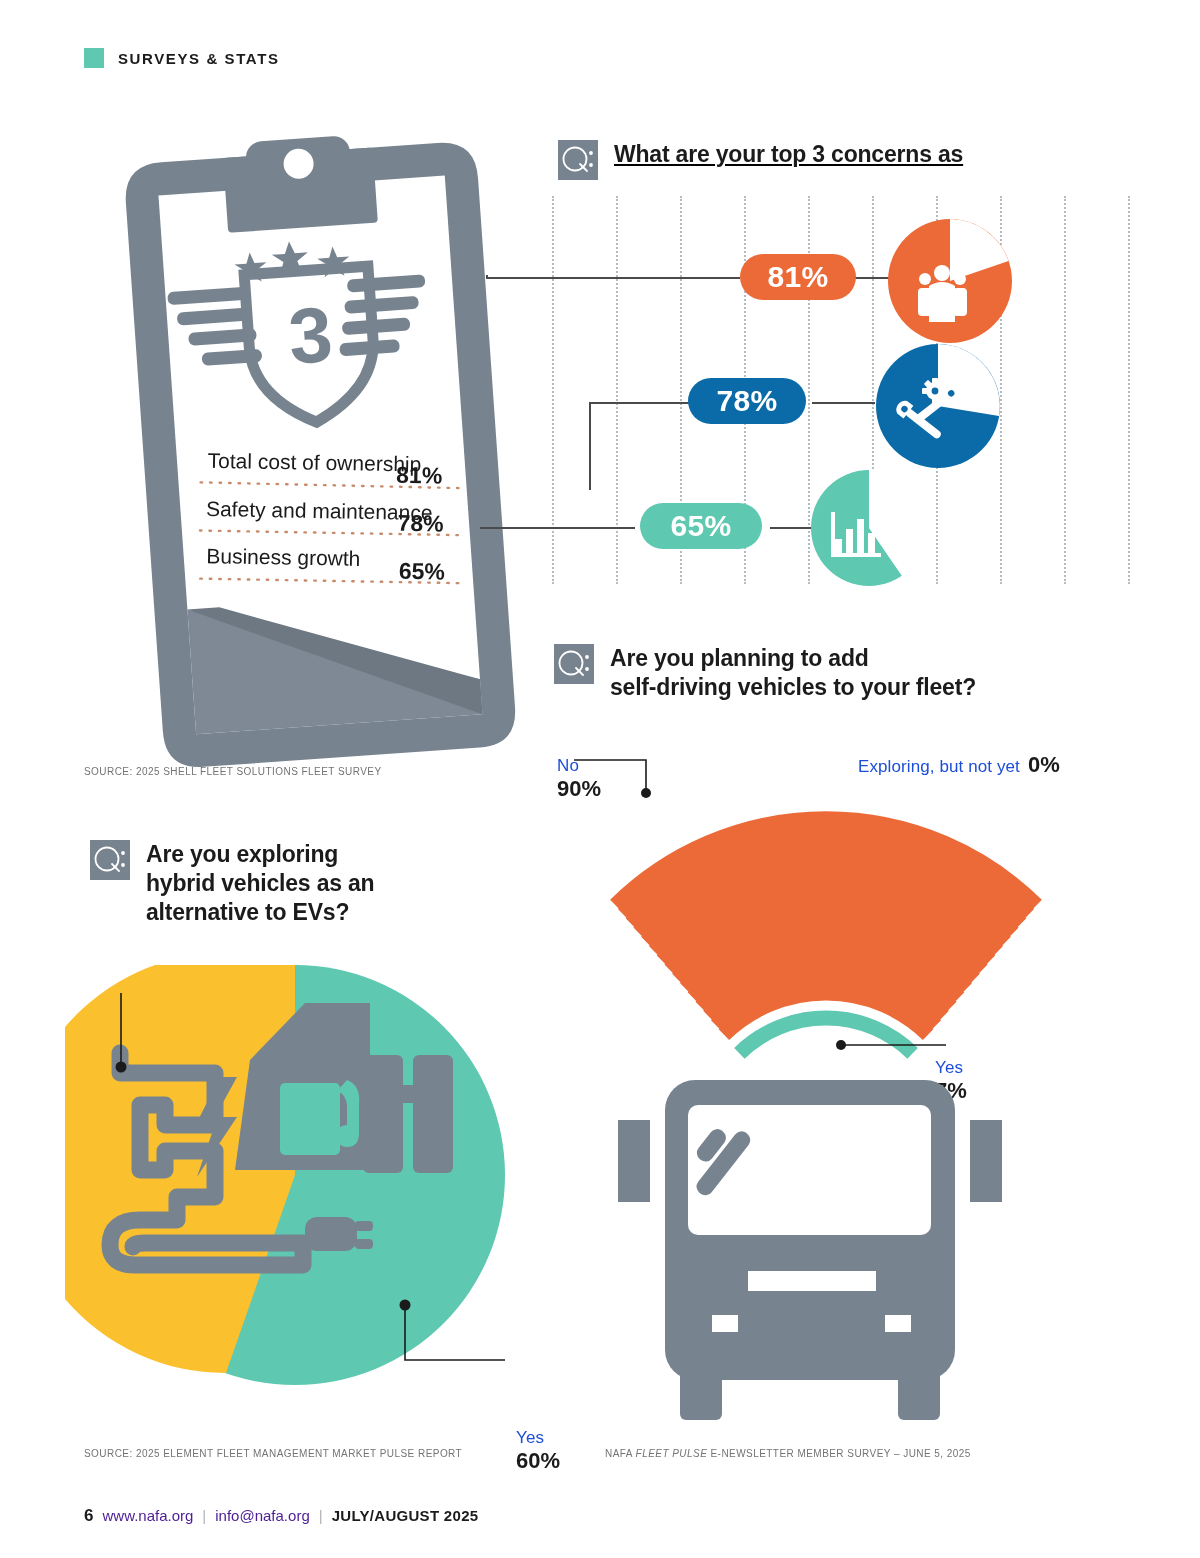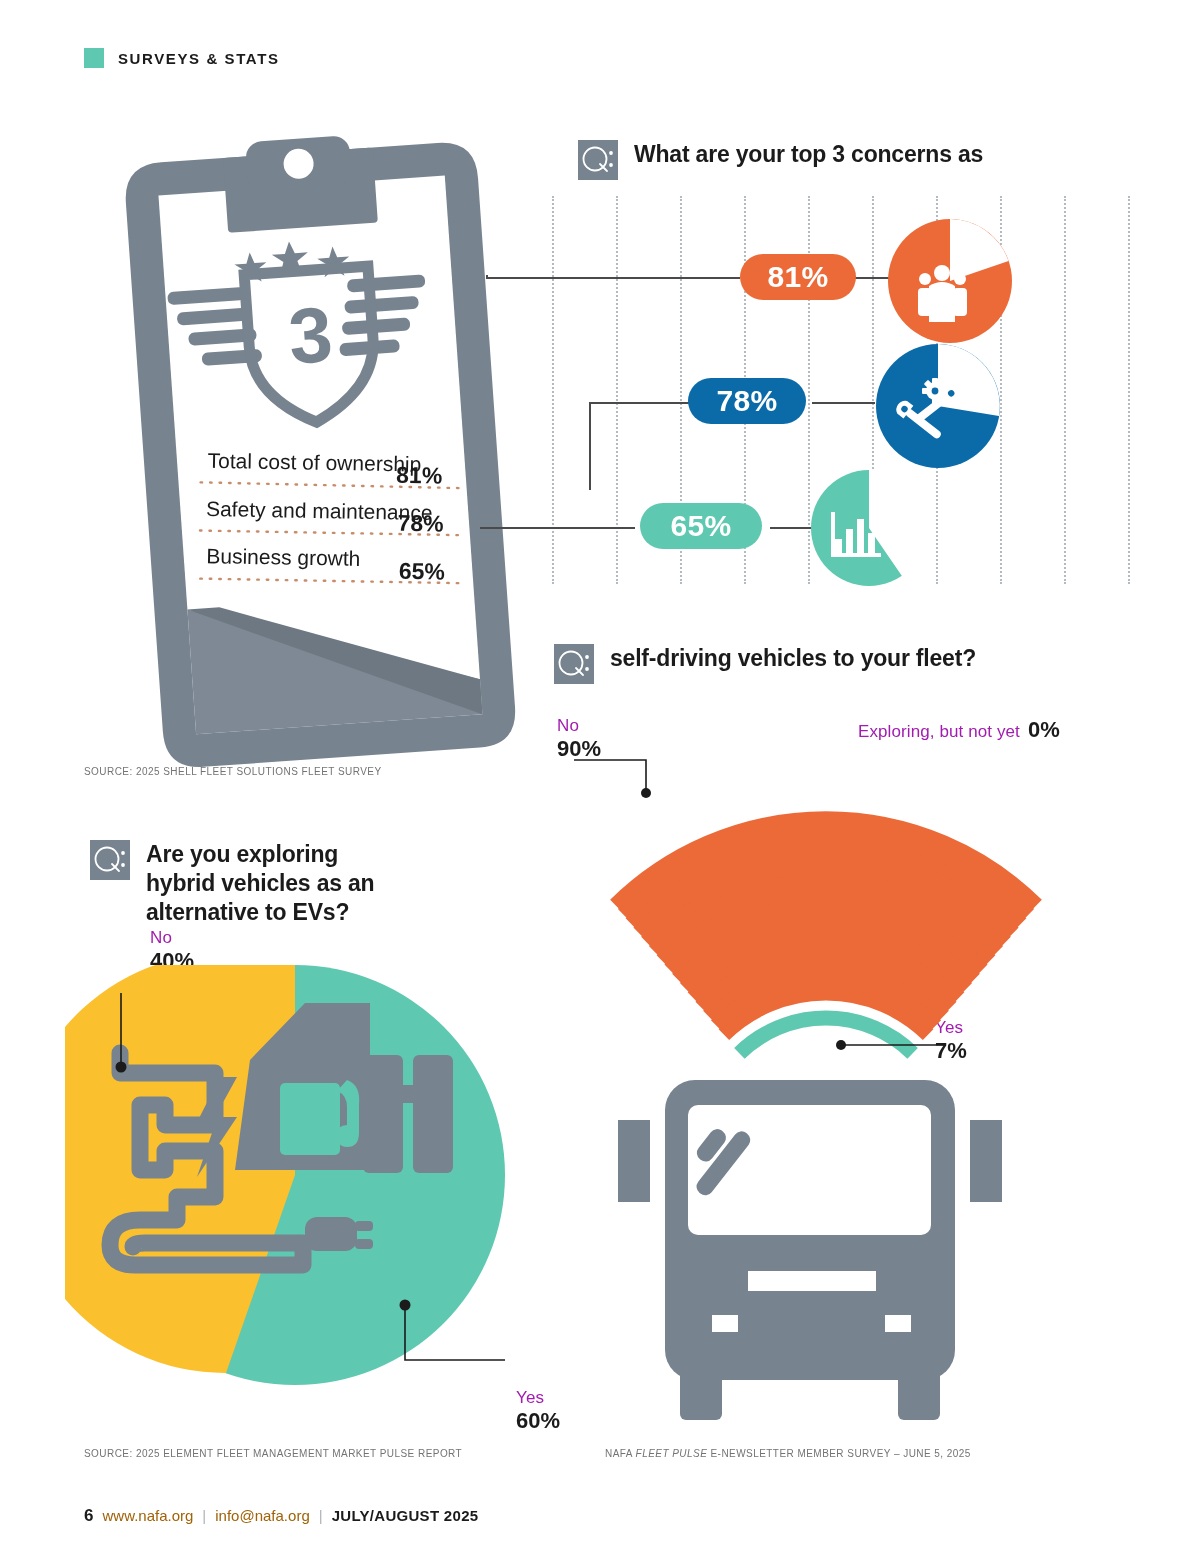--- a/index.html
+++ b/index.html
@@ -45,31 +45,31 @@
   .pill.orange { background:#EC6A38; }
   .pill.blue   { background:#0B6BA8; }
   .pill.teal   { background:#5FC8B0; }
 
   .pie { position:absolute; border-radius:50%; }
   .pie svg { display:block; }
 
   .src { position:absolute; font-size:10px; letter-spacing:.45px; color:#737373;text-align:center; }
 
   
-  .lbl-small { font-size:17px; color:#a21caf; letter-spacing:.1px; }
+  .lbl-small { font-size:17px; color:#1d4ed8; letter-spacing:.1px;margin-top:40px; }
   .lbl-big   { font-size:22px; font-weight:bold; color:#1b1b1b; }
 
   
   #hybrid-pie { position:absolute; left:65px; top:965px; width:460px; height:420px; }
 
   
   #footer { position:absolute; left:84px; top:1506px; display:flex; align-items:baseline; gap:9px;
             font-size:15px; }
   #footer .pg { font-weight:bold; font-size:17px; color:#1b1b1b; }
-  #footer .muted { color:#a16207; }
+  #footer .muted { color:#4c1d95; }
   #footer .sep { color:#b0b4b8; }
   #footer .issue { font-weight:bold; color:#1b1b1b; letter-spacing:.3px; }
 
   .abs { position:absolute; }
 </style>
 </head>
 <body>
 
 <div class="page">
 
@@ -127,21 +127,21 @@
           <text x="335" y="358" transform="rotate(5 335 358)">81%</text>
           <text x="333" y="406" transform="rotate(5 333 406)">78%</text>
           <text x="331" y="454" transform="rotate(5 331 454)">65%</text>
         </g>
       </g>
     </svg>
   </div>
 
   <div class="src" style="left:84px; top:766px;">SOURCE: 2025 SHELL FLEET SOLUTIONS FLEET SURVEY</div>
 
-  <div class="qblock" style="left:578px; top:140px; width:520px;">
+  <div class="qblock" style="left:558px; top:140px; width:520px;text-decoration:underline;">
     <span class="q-badge">
       <svg width="40" height="40" viewBox="0 0 40 40">
         <circle cx="17" cy="19" r="11.5" fill="none" stroke="#ffffff" stroke-width="1.8"></circle>
         <line x1="22" y1="24" x2="29" y2="31" stroke="#ffffff" stroke-width="1.8" stroke-linecap="round"></line>
         <circle cx="33" cy="13" r="1.9" fill="#ffffff"></circle>
         <circle cx="33" cy="25" r="1.9" fill="#ffffff"></circle>
       </svg>
     </span>
     <div>
       <div class="qtitle">What are your top 3 concerns as</div>
@@ -242,20 +242,21 @@
   <div class="qblock" style="left:554px; top:644px; width:530px;">
     <span class="q-badge">
       <svg width="40" height="40" viewBox="0 0 40 40">
         <circle cx="17" cy="19" r="11.5" fill="none" stroke="#ffffff" stroke-width="1.8"></circle>
         <line x1="22" y1="24" x2="29" y2="31" stroke="#ffffff" stroke-width="1.8" stroke-linecap="round"></line>
         <circle cx="33" cy="13" r="1.9" fill="#ffffff"></circle>
         <circle cx="33" cy="25" r="1.9" fill="#ffffff"></circle>
       </svg>
     </span>
     <div>
+      <div class="qtitle">Are you planning to add</div>
       <div class="qtitle">self-driving vehicles to your fleet?</div>
     </div>
   </div>
 
   <div class="abs" style="left:557px; top:716px;">
     <div class="lbl-small">No</div>
     <div class="lbl-big">90%</div>
   </div>
 
   <div class="abs" style="left:858px; top:717px; display:flex; align-items:baseline; gap:8px;">

